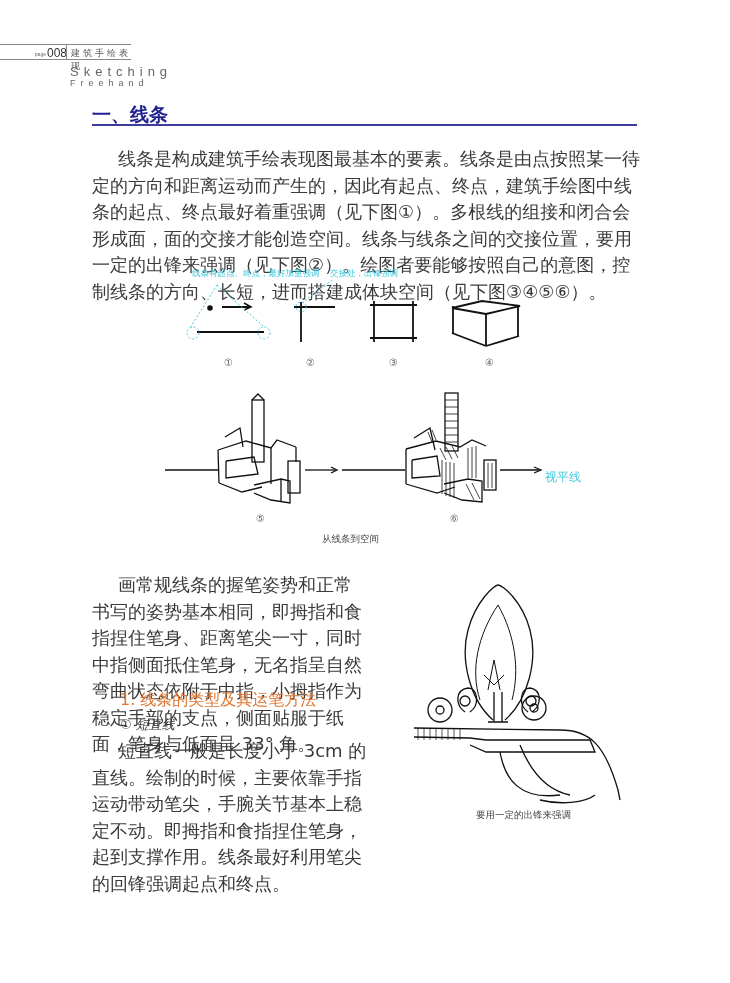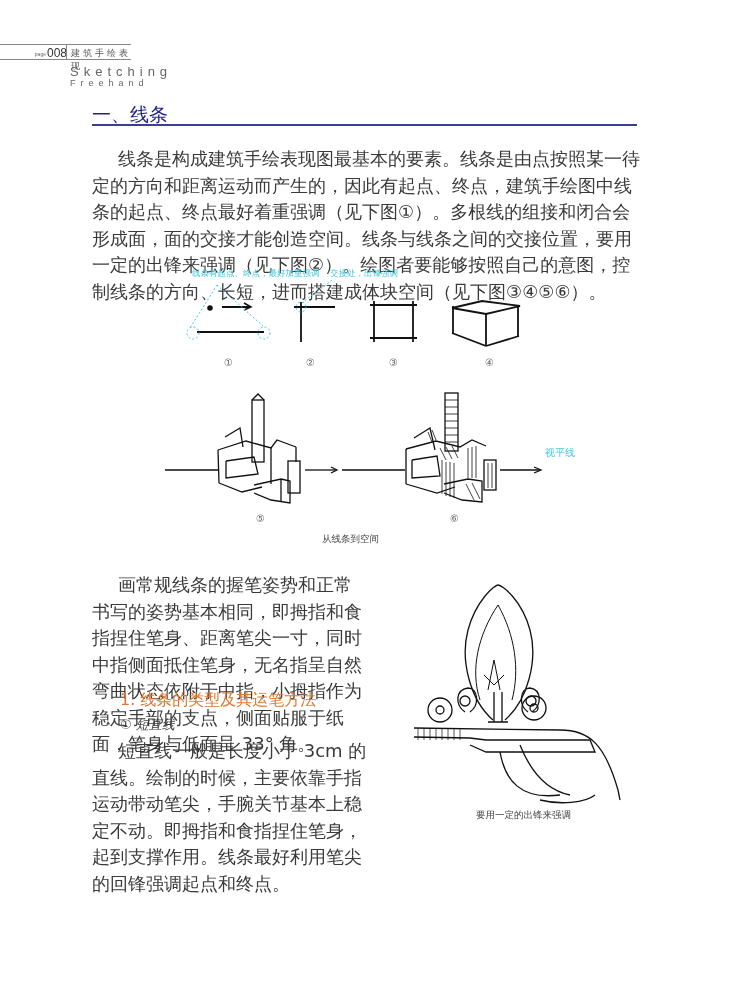--- a/index.html
+++ b/index.html
@@ -9,21 +9,21 @@
   
   .hdr-top { position: absolute; left: 70px; top: 30px; font-family: "Liberation Sans", sans-serif; font-size: 9px; letter-spacing: 5px; color: #666; margin-top: 48px; }
   .hdr-row { position: absolute; left: 0; top: 44px; width: 131px; height: 16px; border-top: 1px solid #888; border-bottom: 1px solid #888; }
   .hdr-page { position: absolute; right: 64px; top: 1px; font-family: "Liberation Sans", sans-serif; font-size: 12px; color: #333; }
   .hdr-page small { font-size: 5px; color: #666; margin-right: 1px; vertical-align: 1px; }
   .hdr-sep { position: absolute; left: 66px; top: 0; width: 1px; height: 15px; background: #888; }
   .hdr-cn { position: absolute; left: 71px; top: 2px; font-size: 9px; letter-spacing: 3px; color: #555; }
   .hdr-bottom { position: absolute; left: 70px; top: 64px; font-family: "Liberation Sans", sans-serif; font-size: 13px; letter-spacing: 5px; color: #666; }
 
   
-  .title { position: absolute; left: 92px; top: 102px; font-family: "DejaVu Serif", serif; font-size: 19px; font-weight: normal; color: #1f1f8f; }
+  .title { position: absolute; left: 92px; top: 102px; font-family: "DejaVu Serif", serif; font-size: 19px; font-weight: bold; color: #1f1f8f; }
   .title-rule { position: absolute; left: 92px; top: 124px; width: 545px; height: 2px; background: #3c3c9c; }
 
   .para { position: absolute; font-size: 18px; line-height: 26.5px; color: #3a3a3a; }
   .p1 { left: 92px; top: 146px; width: 550px; text-indent: 26px; }
 
   
   .cyan { color: #41c8dc; font-size: 8.5px; position: absolute; }
   .num { position: absolute; font-size: 10px; color: #666; }
   .caption { position: absolute; font-family: Liberation Serif, serif; font-size: 9.5px; color: #444; }
 
@@ -179,21 +179,21 @@
   </g>
 </svg>
 
 <div class="num" style="left:224px; top:357px;">①</div>
 <div class="num" style="left:306px; top:357px;">②</div>
 <div class="num" style="left:389px; top:357px;">③</div>
 <div class="num" style="left:485px; top:357px;">④</div>
 
 <div class="num" style="left:256px; top:513px;">⑤</div>
 <div class="num" style="left:450px; top:513px;">⑥</div>
-<div class="cyan" style="left:545px; top:446px; font-size:10px;">视平线</div>
+<div class="cyan" style="left:545px; top:469px; font-size:12px;">视平线</div>
 <div class="caption" style="left:322px; top:533px;">从线条到空间</div>
 
 <p class="para p2">画常规线条的握笔姿势和正常书写的姿势基本相同，即拇指和食指捏住笔身、距离笔尖一寸，同时中指侧面抵住笔身，无名指呈自然弯曲状态依附于中指，小拇指作为稳定手部的支点，侧面贴服于纸面，笔身与低面呈 33° 角。</p>
 <div class="sub-head">1. 线条的类型及其运笔方法</div>
 <div class="sub-sub">① 短直线</div>
 <p class="para p3">短直线一般是长度小于 3cm 的直线。绘制的时候，主要依靠手指运动带动笔尖，手腕关节基本上稳定不动。即拇指和食指捏住笔身，起到支撑作用。线条最好利用笔尖的回锋强调起点和终点。</p>
 
 <div class="caption" style="left:476px; top:809px;">要用一定的出锋来强调</div>
 
 </body></html>

